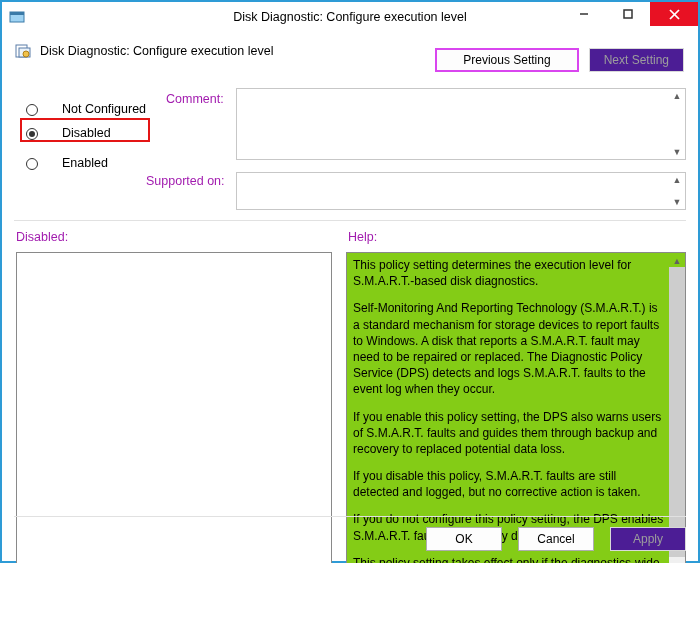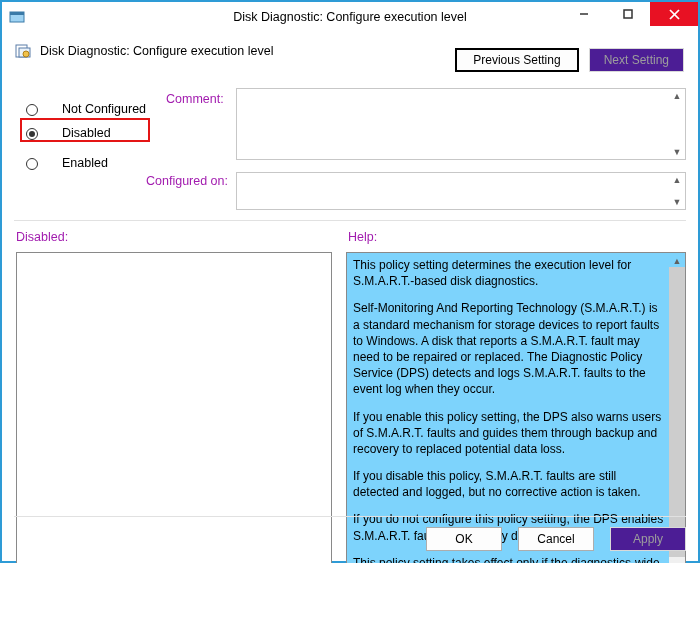--- a/index.html
+++ b/index.html
@@ -8,41 +8,41 @@
   .titlebar { height: 30px; background: #fff; display:flex; align-items:center; position:relative;}
   .titlebar-icon-wrap{ width:30px; display:flex; align-items:center; justify-content:center;}
   .titlebar-text { position:absolute; left:0; right:0; text-align:center; font-size:12.5px; color:#000;}
   .winbtns { position:absolute; right:0; top:0; display:flex; height:24px;}
   .winbtn { width:44px; display:flex; align-items:center; justify-content:center; font-size:13px; color:#333;}
   .winbtn.close { background:#e81123; color:#fff; width:48px;}
   .headrow { display:flex; align-items:center; padding:10px 12px 10px 12px; gap:8px;}
   .headrow .hicon { width:18px; height:18px; display:flex; align-items:center; justify-content:center;}
   .headrow .htext { font-size:12.5px; color:#000;}
   .btn { height:24px; border:1px solid #adadad; background:#fdfdfd; font-size:12px; padding:0 14px; color:#000; }
-  .btn.blue { border:2px solid #000000; padding:0 16px;}
+  .btn.blue { border:2px solid #d946ef; padding:0 26px;}
   .btn.disabled { color:#9d9d9d; border-color:#d9d9d9; background:#4c1d95;}
   .navbtns { position:absolute; right:14px; top:46px; display:flex; gap:10px;}
   .radios { position:absolute; left:20px; top:90px; font-size:12.5px;}
   .radio-row { display:flex; align-items:flex-end; gap:24px; height:24px; margin-bottom:4px; padding:0 4px;}
   .radio-row.highlight{ border:2px solid #e41515; margin-left:-2px; margin-top:-2px; padding-right:28px;}
   .radio-circle { width:12px; height:12px; border-radius:50%; border:1.5px solid #333; display:flex; align-items:center; justify-content:center; background:#fff;}
   .radio-circle.checked::after{ content:""; width:6px; height:6px; border-radius:50%; background:#333;}
   .lab { position:absolute; font-size:12.5px; color:#a21caf;}
   .comment-lab { left:164px; top:90px;}
   .comment-box { position:absolute; left:234px; top:86px; width:450px; height:72px; border:1px solid #c7c7c7; background:#fff;}
   .scroll-placeholder { position:absolute; right:0; top:0; bottom:0; width:16px; display:flex; flex-direction:column; justify-content:space-between; align-items:center; padding:2px 0;}
   .arrow { font-size:9px; color:#606060;}
   .supported-lab { left:144px; top:172px;}
   .supported-box { position:absolute; left:234px; top:170px; width:450px; height:38px; border:1px solid #c7c7c7; background:#fff; display:flex; align-items:center; padding:0 18px 0 8px; font-size:12px;}
   .supported-box .scroll-placeholder{top:0;bottom:0;}
   .divider { position:absolute; left:12px; right:12px; top:218px; border-top:1px solid #e1e1e1;}
   .options-lab { left:14px; top:228px;}
   .help-lab { left:346px; top:228px;}
   .options-box { position:absolute; left:14px; top:250px; width:316px; height:346px; border:1px solid #898989; background:#fff;}
-  .help-box { position:absolute; left:344px; top:250px; width:340px; height:346px; border:1px solid #898989; background:#7dd3fc; font-size:12px; padding:4px 20px 6px 6px; line-height:1.35; overflow:hidden;}
+  .help-box { position:absolute; left:344px; top:250px; width:340px; height:346px; border:1px solid #898989; background:#84cc16; font-size:12px; padding:4px 20px 6px 6px; line-height:1.35; overflow:hidden;}
   .help-box .scroll-placeholder{top:0;bottom:0;}
   .help-box .track{ position:absolute; right:0; top:14px; bottom:14px; width:16px; background:#f0f0f0;}
   .help-box .thumb{ position:absolute; right:0; top:14px; width:16px; height:290px; background:#cdcdcd;}
   .help-para { margin:0 0 11px 0; white-space:pre-wrap;}
   .footer { position:absolute; left:12px; right:12px; bottom:10px; display:flex; justify-content:flex-end; gap:16px; border-top:1px solid #e1e1e1; padding-top:10px;}
   .footer .btn{ width:76px; text-align:center;}
   svg.tinyicon{width:16px;height:16px;}
 </style>
 </head>
 <body>
@@ -110,21 +110,21 @@
 
   <div class="lab comment-lab">Comment:</div>
   <div class="comment-box">
     <span></span>
     <div class="scroll-placeholder">
       <span class="arrow">▲</span>
       <span class="arrow">▼</span>
     </div>
   </div>
 
-  <div class="lab supported-lab">Configured on:</div>
+  <div class="lab supported-lab">Supported on:</div>
   <div class="supported-box">
     <div class="scroll-placeholder">
       <span class="arrow">▲</span>
       <span class="arrow">▼</span>
     </div>
   </div>
 
   <div class="divider"></div>
 
   <div class="lab options-lab">Disabled:</div>

